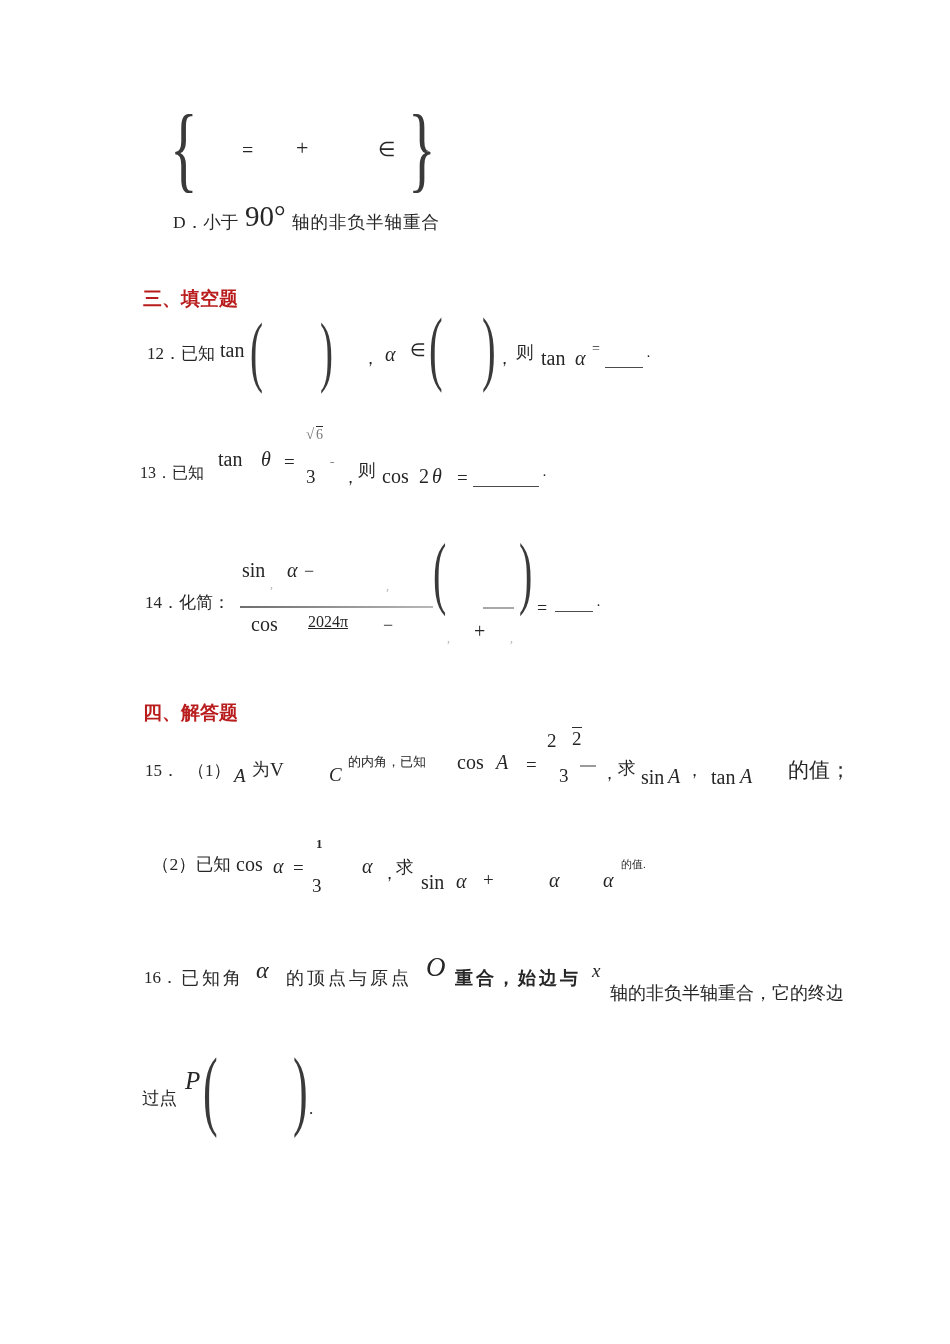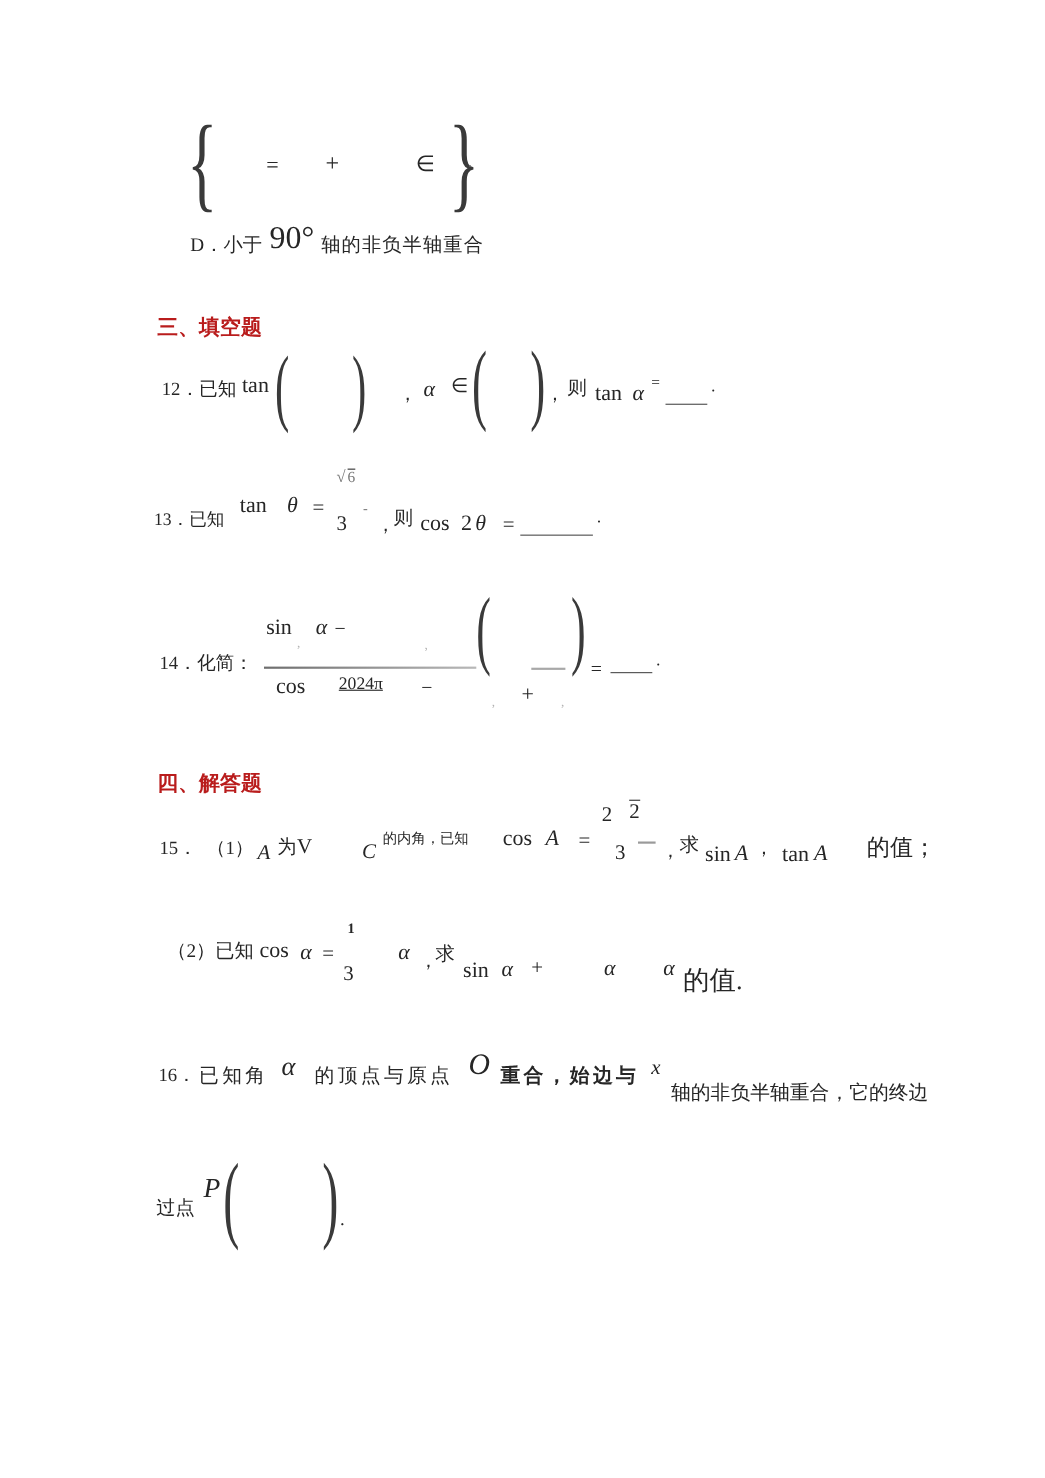--- a/index.html
+++ b/index.html
@@ -119,21 +119,21 @@
   <span style="left:316px;top:837px;font-size:13px;font-weight:bold;">1</span>
   <span style="left:312px;top:876px;font-size:19px;">3</span>
   <span class="it" style="left:362px;top:856px;font-size:20px;">α</span>
   <span style="left:381px;top:865px;font-size:17px;">，</span>
   <span style="left:396px;top:859px;font-size:17.5px;">求</span>
   <span style="left:421px;top:872px;font-size:20px;">sin</span>
   <span class="it" style="left:456px;top:871px;font-size:20px;">α</span>
   <span style="left:483px;top:870px;font-size:19px;">+</span>
   <span class="it" style="left:549px;top:870px;font-size:20px;">α</span>
   <span class="it" style="left:603px;top:870px;font-size:20px;">α</span>
-  <span style="left:621px;top:859px;font-size:24px;margin-top:21px;">的值.</span>
+  <span style="left:621px;top:859px;font-size:11px;">的值.</span>
 
   <span style="left:144px;top:969px;font-size:17px;">16．</span>
   <span style="left:181px;top:969px;font-size:18px;letter-spacing:3px;">已知角</span>
   <span class="it" style="left:256px;top:958px;font-size:24px;">α</span>
   <span style="left:286px;top:969px;font-size:18px;letter-spacing:3px;">的顶点与原点</span>
   <span class="it" style="left:426px;top:954px;font-size:27px;">O</span>
   <span style="left:455px;top:969px;font-size:18px;letter-spacing:3px;font-weight:bold;">重合，始边与</span>
   <span class="it" style="left:592px;top:961px;font-size:19px;">x</span>
   <span style="left:610px;top:984px;font-size:18px;">轴的非负半轴重合，它的终边</span>
   <span style="left:142px;top:1090px;font-size:17.5px;">过点</span>

